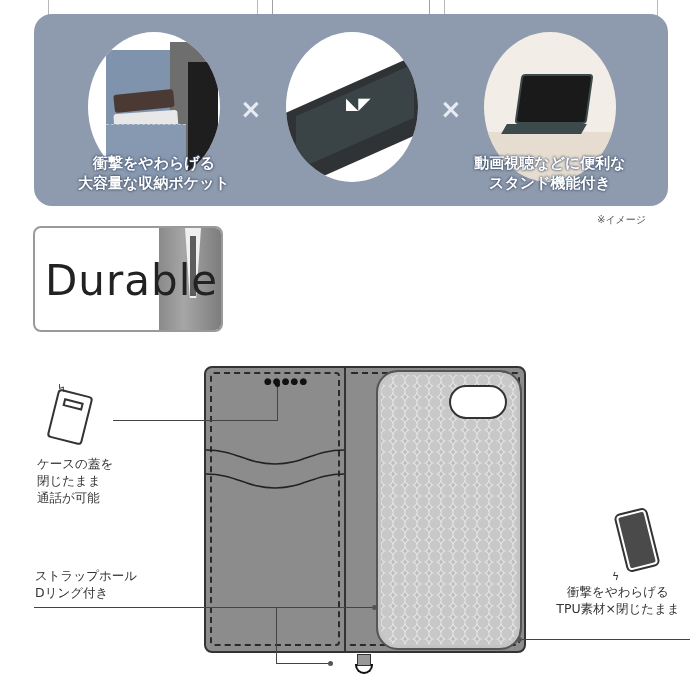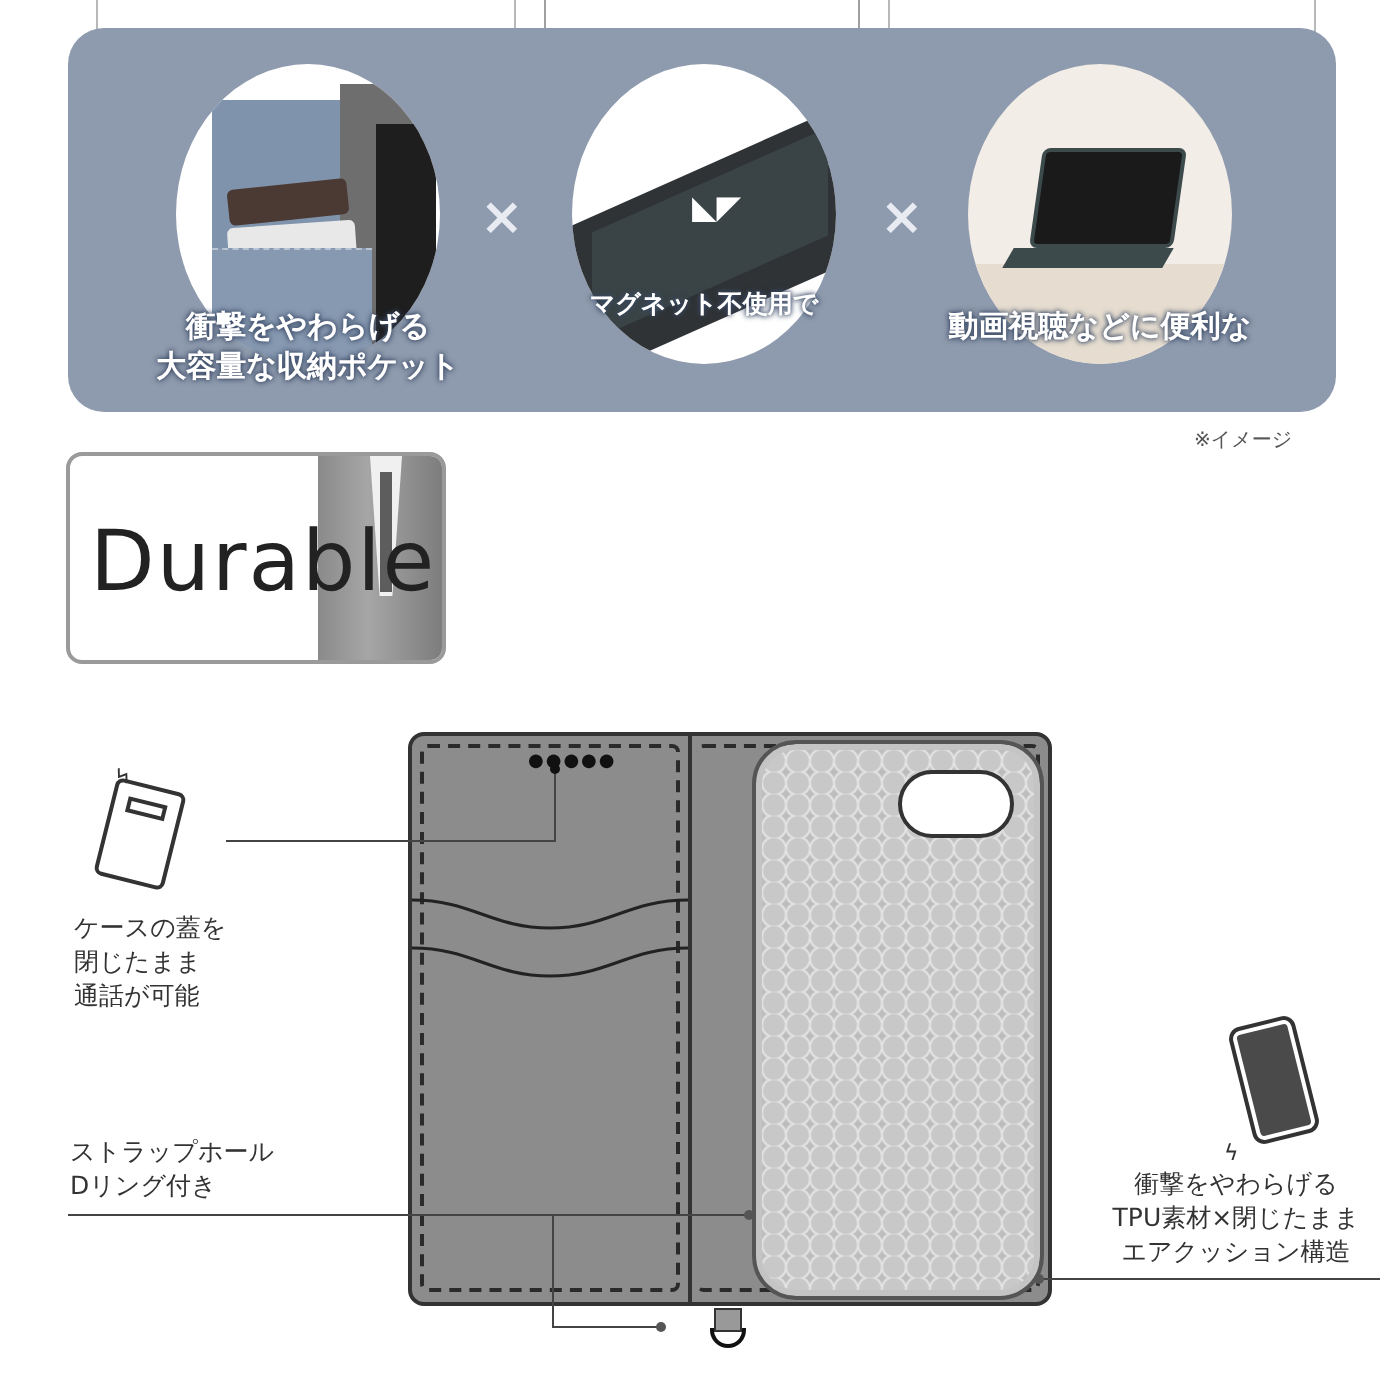--- a/index.html
+++ b/index.html
@@ -80,34 +80,34 @@
 
     <div class="times" style="left:206px;">×</div>
 
     <div class="feature" style="left:228px;">
       <div class="photo">
         <div style="position:absolute;left:-6px;top:50px;width:150px;height:80px;background:#2f3336;transform:skewY(-24deg);"></div>
         <div style="position:absolute;left:10px;top:58px;width:118px;height:54px;background:#3a4446;transform:skewY(-24deg);"></div>
         <div style="position:absolute;left:60px;top:62px;color:#fff;font-size:16px;font-weight:bold;">◣◤</div>
       </div>
       <div class="cap" style="top:130px;font-size:12.5px;">
-        <div>マグネット不使用で</div>
       </div>
     </div>
 
     <div class="times" style="left:406px;">×</div>
 
     <div class="feature" style="left:426px;">
       <div class="photo" style="background:#f2ede6;">
         <div style="position:absolute;left:0;top:100px;width:132px;height:50px;background:#e6ddd0;"></div>
         <div style="position:absolute;left:34px;top:42px;width:72px;height:50px;background:#1a1a1a;border:2px solid #3c4a4c;border-radius:4px;transform:skewX(-8deg);"></div>
         <div style="position:absolute;left:20px;top:92px;width:80px;height:10px;background:#3c4a4c;transform:skewX(-30deg);"></div>
       </div>
       <div class="cap" style="top:140px;font-size:15px;">
         <div>動画視聴などに便利な</div>
+        <div>スタンド機能付き</div>
       </div>
     </div>
   </div>
 
   <div class="note">※イメージ</div>
 
   <div class="durable">
     <div class="suit"></div>
     <div class="shirt"></div>
     <div class="tie"></div>
@@ -126,21 +126,20 @@
   </div>
 
   <div class="label" style="left:35px;top:568px;">
     <div>ストラップホール</div>
     <div>Dリング付き</div>
   </div>
 
   <div class="label" style="left:543px;top:584px;text-align:center;width:150px;">
     <div>衝撃をやわらげる</div>
     <div>TPU素材×閉じたまま</div>
-    <div>エアクッション構造</div>
   </div>
 
   <div style="position:absolute;left:622px;top:512px;width:30px;height:56px;background:#4a4a4a;border:2px solid #fff;outline:2px solid #333;border-radius:4px;transform:rotate(-14deg);"></div>
   <div style="position:absolute;left:612px;top:570px;font-size:11px;color:#333;">ϟ</div>
 
   <div class="case">
     <div class="stitch" style="left:4px;top:4px;width:130px;height:274px;border-radius:4px;"></div>
     <div class="stitch" style="left:142px;top:4px;width:172px;height:274px;border-radius:4px;border-left:none;"></div>
     <div class="spine"></div>
 

